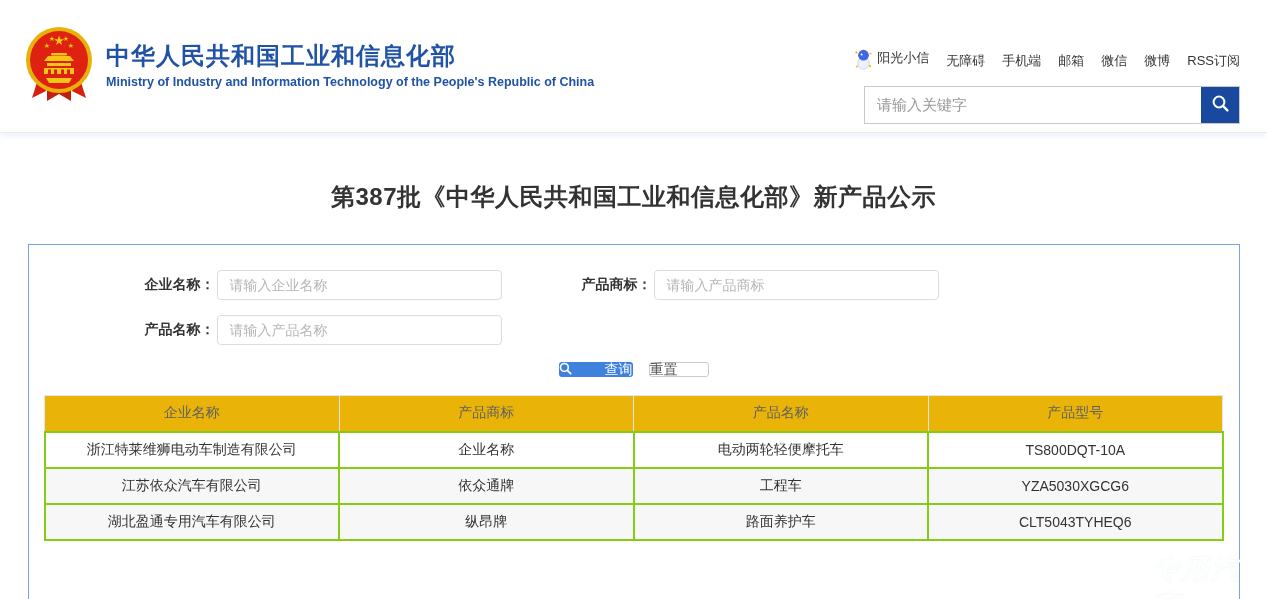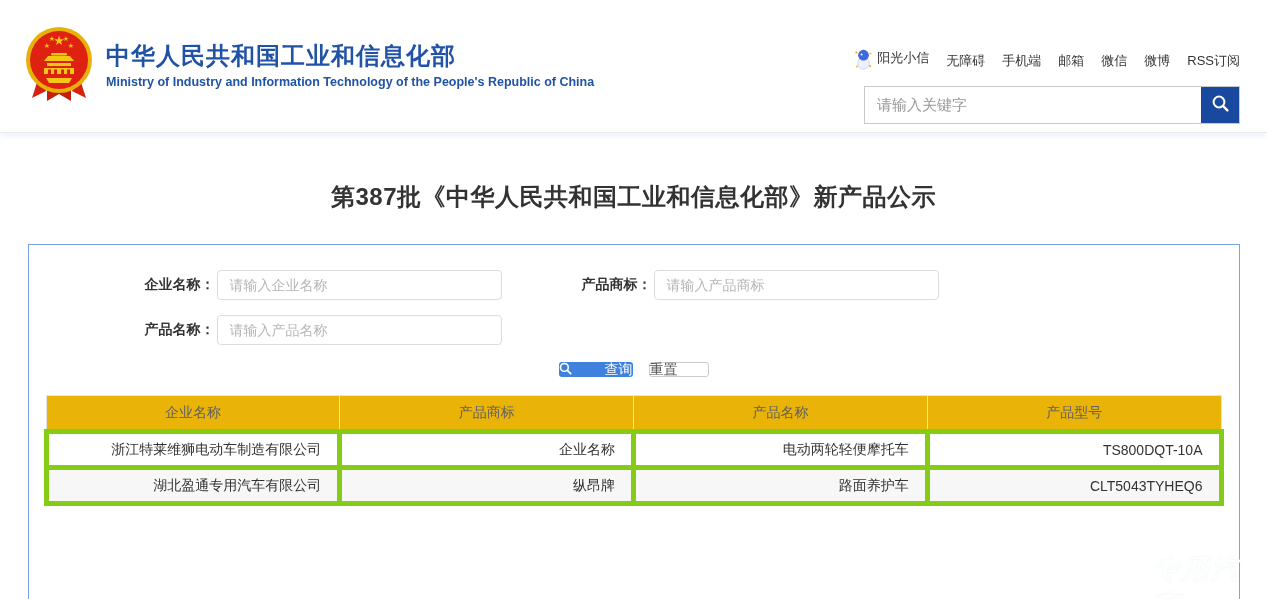--- a/index.html
+++ b/index.html
@@ -48,22 +48,22 @@
   .btn { height:15px; border-radius:3px; font-size:14px; cursor:pointer; font-family:inherit;
     display:flex; align-items:center; justify-content:space-between; }
   .btn-query { width:74px; background:#3e82dd; color:#fff; border:none; gap:5px; }
   .btn-reset { width:60px; background:#fff; color:#555; border:1px solid #ccc; }
 
   
   .data-table { width:1180px; margin:18px auto 0; border-collapse:collapse; font-size:14px;
     table-layout:fixed; }
   .data-table th { width:25%; height:36px; background:#eab308; color:#606060;
     font-weight:normal; text-align:center; border:1px solid #e5e5e5; }
-  .data-table td { height:36px; border:5px solid #84cc16; color:#333; padding:0 16px;
-    text-align:right; background:#fff; white-space:nowrap; overflow:hidden; }
+  .data-table td { height:36px; border:2px solid #84cc16; color:#333; padding:0 16px;
+    text-align:center; background:#fff; white-space:nowrap; overflow:hidden; }
   .data-table tr.alt td { background:#f7f7f7; }
 
   
   .watermark { position:absolute; left:1153px; top:551px; font-size:27px; font-weight:bold;
     font-style:italic; letter-spacing:2px; color:rgba(255,255,255,.92);
     text-shadow:0 0 1px rgba(205,215,232,.55); pointer-events:none; z-index:3; }
 </style>
 </head>
 <body>
 
@@ -180,20 +180,26 @@
       </tr>
     </thead>
     <tbody>
       <tr>
         <td>浙江特莱维狮电动车制造有限公司</td>
         <td>企业名称</td>
         <td>电动两轮轻便摩托车</td>
         <td>TS800DQT-10A</td>
       </tr>
       <tr class="alt">
+        <td>江苏依众汽车有限公司</td>
+        <td>依众通牌</td>
+        <td>工程车</td>
+        <td>YZA5030XGCG6</td>
+      </tr>
+      <tr class="alt">
         <td>湖北盈通专用汽车有限公司</td>
         <td>纵昂牌</td>
         <td>路面养护车</td>
         <td>CLT5043TYHEQ6</td>
       </tr>
     </tbody>
   </table>
 </div>
 
 <div class="watermark">专用汽车</div>

